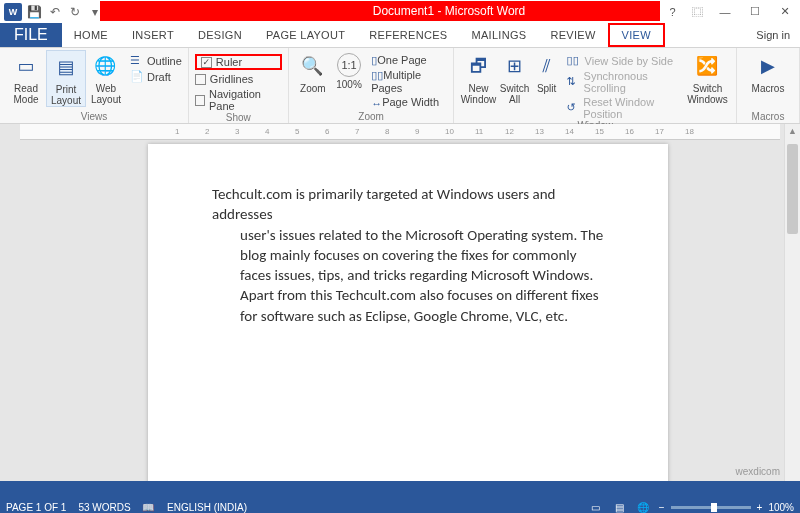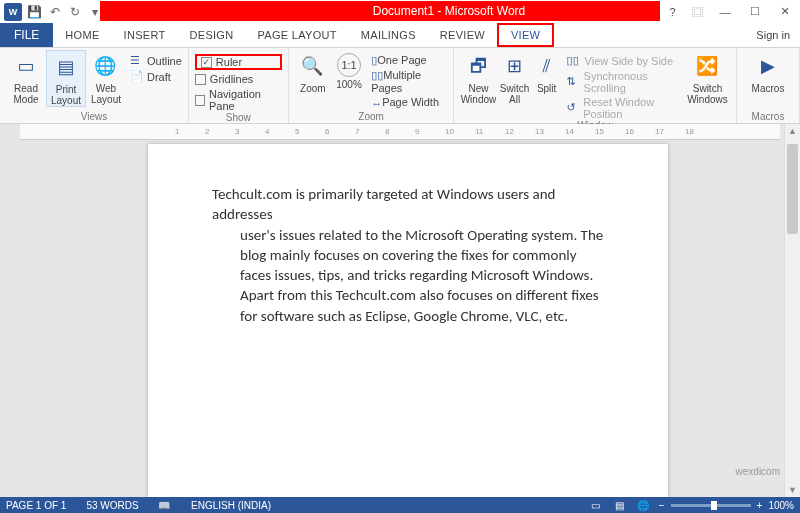--- a/index.html
+++ b/index.html
@@ -9,21 +9,21 @@
   .red-strip { position: absolute; left: 100px; right: 2px; top: 1px; height: 20px; background: #ff0000; display:flex; align-items:center; justify-content:center; }
   .word-icon { width: 18px; height: 18px; margin-left: 4px; background: #2b579a; color:#fff; font-size:9px; font-weight:bold; display:flex; align-items:center; justify-content:center; border-radius:2px;}
   .qat { display:flex; align-items:center; gap:2px; margin-left:4px; }
   .qat .qbtn { width:18px; height:18px; display:flex; align-items:center; justify-content:center; color:#666; font-size:12px;}
   .title-text { color:#fff; font-size:12px; position:relative; z-index:2;}
   .winctrls { position:absolute; right:0; top:0; display:flex;}
   .winctrls .wbtn{ width:30px; height:23px; display:flex; align-items:center; justify-content:center; color:#555; font-size:11px; background:#fff; position:relative; z-index:3;}
   .winctrls .help { width:25px; }
   
   .tabbar { height:25px; background:#fff; display:flex; align-items:stretch; border-bottom:1px solid #d4d4d4;}
-  .file-tab { background:#2b579a; color:#fff; padding:0 14px; display:flex; align-items:center; font-size:12px;}
+  .file-tab { background:#2b579a; color:#fff; padding:0 14px; display:flex; align-items:center; font-size:16px;}
   .rtab { padding:0 12px; display:flex; align-items:center; font-size:11px; color:#444; letter-spacing:.3px;text-align:right;}
   .rtab.active { color:#2b579a; }
   .signin { margin-left:auto; margin-right:10px; display:flex; align-items:center; color:#444; font-size:11px;}
   .view-tab-hl { border:2px solid #ff0000; }
   
   .ribbon { height:76px; background:#f7f7f7; border-bottom:1px solid #d4d4d4; display:flex;}
   .group { border-right:1px solid #e1e1e1; padding:2px 6px 0 6px; display:flex; flex-direction:column; justify-content:space-between;}
   .group-label { text-align:center; color:#777; font-size:10px; padding-bottom:1px;}
   .views-row { display:flex; gap:0;}
   .bigbtn { width:40px; display:flex; flex-direction:column; align-items:center; justify-content:flex-start; padding-top:3px; font-size:10px; text-align:center; line-height:1.1; gap:2px;}
@@ -46,21 +46,21 @@
   .hruler { height:16px; background:#fafafa; border-bottom:1px solid #ccc; margin-left:20px; margin-right:20px; position:relative; font-size:8px; color:#999;}
   .tick{ position:absolute; top:3px;}
   .paper { position:absolute; top:20px; left:148px; width:520px; height:420px; background:#fff; box-shadow:0 0 4px rgba(0,0,0,.25);}
   .content { padding:40px 64px 0 64px; font-family:"Segoe UI","Calibri",sans-serif; font-size:15px; color:#333; line-height:1.35;}
   .content .l2{ padding-left:28px;}
   .scrollbar-v{ position:absolute; right:0; top:0; bottom:0; width:16px; background:#f0f0f0; border-left:1px solid #ddd;}
   .scrollbar-v .thumb{ position:absolute; top:20px; left:2px; right:2px; height:90px; background:#c8c8c8; border-radius:2px;}
   .scrollbar-v .arr{ position:absolute; left:0; right:0; height:14px; display:flex; align-items:center; justify-content:center; color:#888; font-size:9px;}
   .scrollbar-v .up{top:0;} .scrollbar-v .dn{bottom:0;}
   
-  .statusbar{ position:absolute; bottom:0; left:0; right:0; height:16px; background:#2b579a; color:#fff; display:flex; align-items:center; font-size:10px; padding:0 6px; gap:20px;}
+  .statusbar{ position:absolute; bottom:0; left:0; right:0; height:32px; background:#2b579a; color:#fff; display:flex; align-items:flex-end; font-size:10px; padding:0 6px; gap:12px;}
   .statusbar .right{ margin-left:auto; display:flex; align-items:center; gap:6px;}
   .vmode{ width:18px; height:12px; display:flex; align-items:center; justify-content:center; color:#fff; font-size:10px;}
   .zslider{ width:80px; height:3px; background:#7fa0c6; position:relative;}
   .zslider .zthumb{ position:absolute; left:40px; top:-3px; width:6px; height:9px; background:#fff;}
   .watermark{ position:absolute; right:20px; bottom:20px; color:#999; font-size:10px;}
 </style>
 </head>
 <body>
 
 <div class="titlebar">
@@ -82,20 +82,21 @@
     <div class="wbtn">✕</div>
   </div>
 </div>
 
 <div class="tabbar">
   <div class="file-tab">FILE</div>
   <div class="rtab">HOME</div>
   <div class="rtab">INSERT</div>
   <div class="rtab">DESIGN</div>
   <div class="rtab">PAGE LAYOUT</div>
+  <div class="rtab">REFERENCES</div>
   <div class="rtab">MAILINGS</div>
   <div class="rtab">REVIEW</div>
   <div class="rtab active view-tab-hl">VIEW</div>
   <div class="signin">Sign in</div>
 </div>
 
 <div class="ribbon">
 
   <div class="group">
     <div class="views-row">

